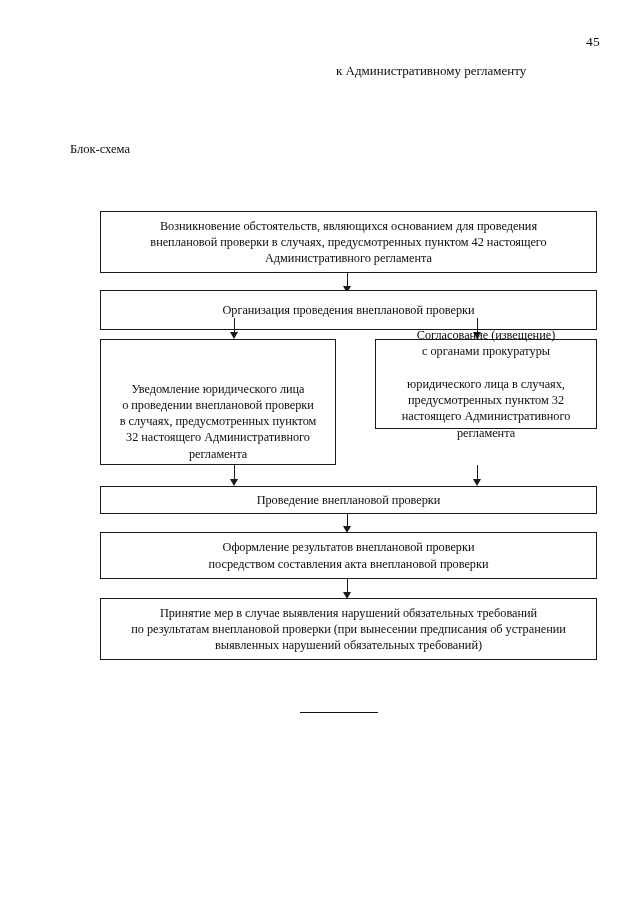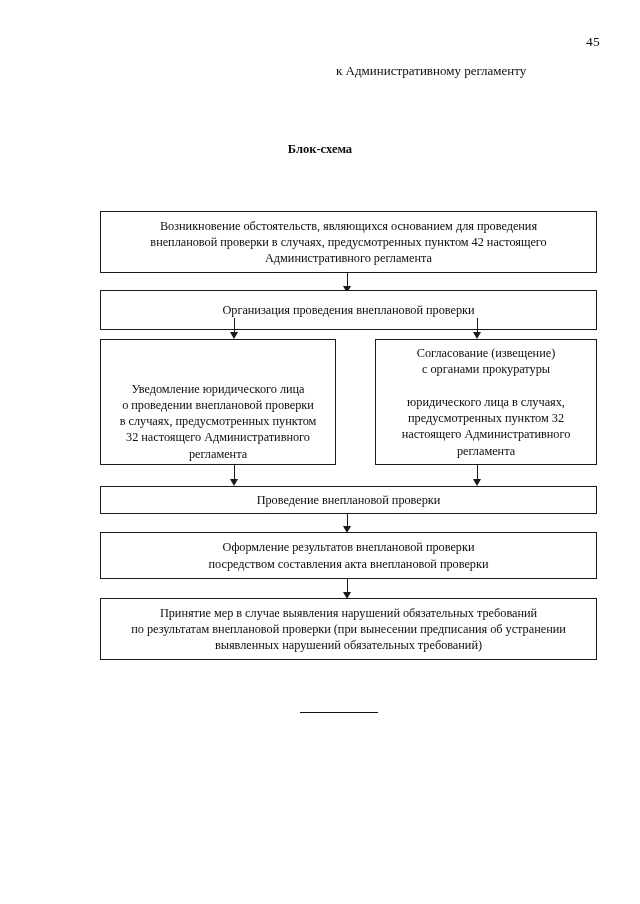--- a/index.html
+++ b/index.html
@@ -45,22 +45,21 @@
   }
   .appendix-line-1 { text-align: center; }
   .appendix-line-2 { text-align: left; padding-left: 6px; }
 
   
   .doc-title {
     position: absolute;
     top: 141px;
     left: 70px;
     width: 500px;
-    text-align: center;
-    font-weight: bold;
+    font-weight: normal;
     font-size: 12.6px;
     line-height: 16.4px;
     letter-spacing: -.05px;
   }
 
   
   .flow {
     position: absolute;
     top: 0;
     left: 0;
@@ -150,21 +149,21 @@
     <div class="node" style="left:100px; top:339px; width:236px; height:126px;align-items:flex-end;">
       <span class="node-text">
         <span>Уведомление юридического лица</span><br>
         <span>о проведении внеплановой проверки</span><br>
         <span>в случаях, предусмотренных пунктом</span><br>
         <span>32 настоящего Административного</span><br>
         <span>регламента</span>
       </span>
     </div>
 
-    <div class="node" style="left:375px; top:339px; width:222px; height:126px;text-align:center;">
+    <div class="node" style="left:375px; top:339px; width:222px; height:90px;text-align:center;">
       <span class="node-text">
         <span>Согласование (извещение)</span><br>
         <span>с органами прокуратуры</span><br>
         <br>
         <span>юридического лица в случаях,</span><br>
         <span>предусмотренных пунктом 32</span><br>
         <span>настоящего Административного</span><br>
         <span>регламента</span>
       </span>
     </div>

